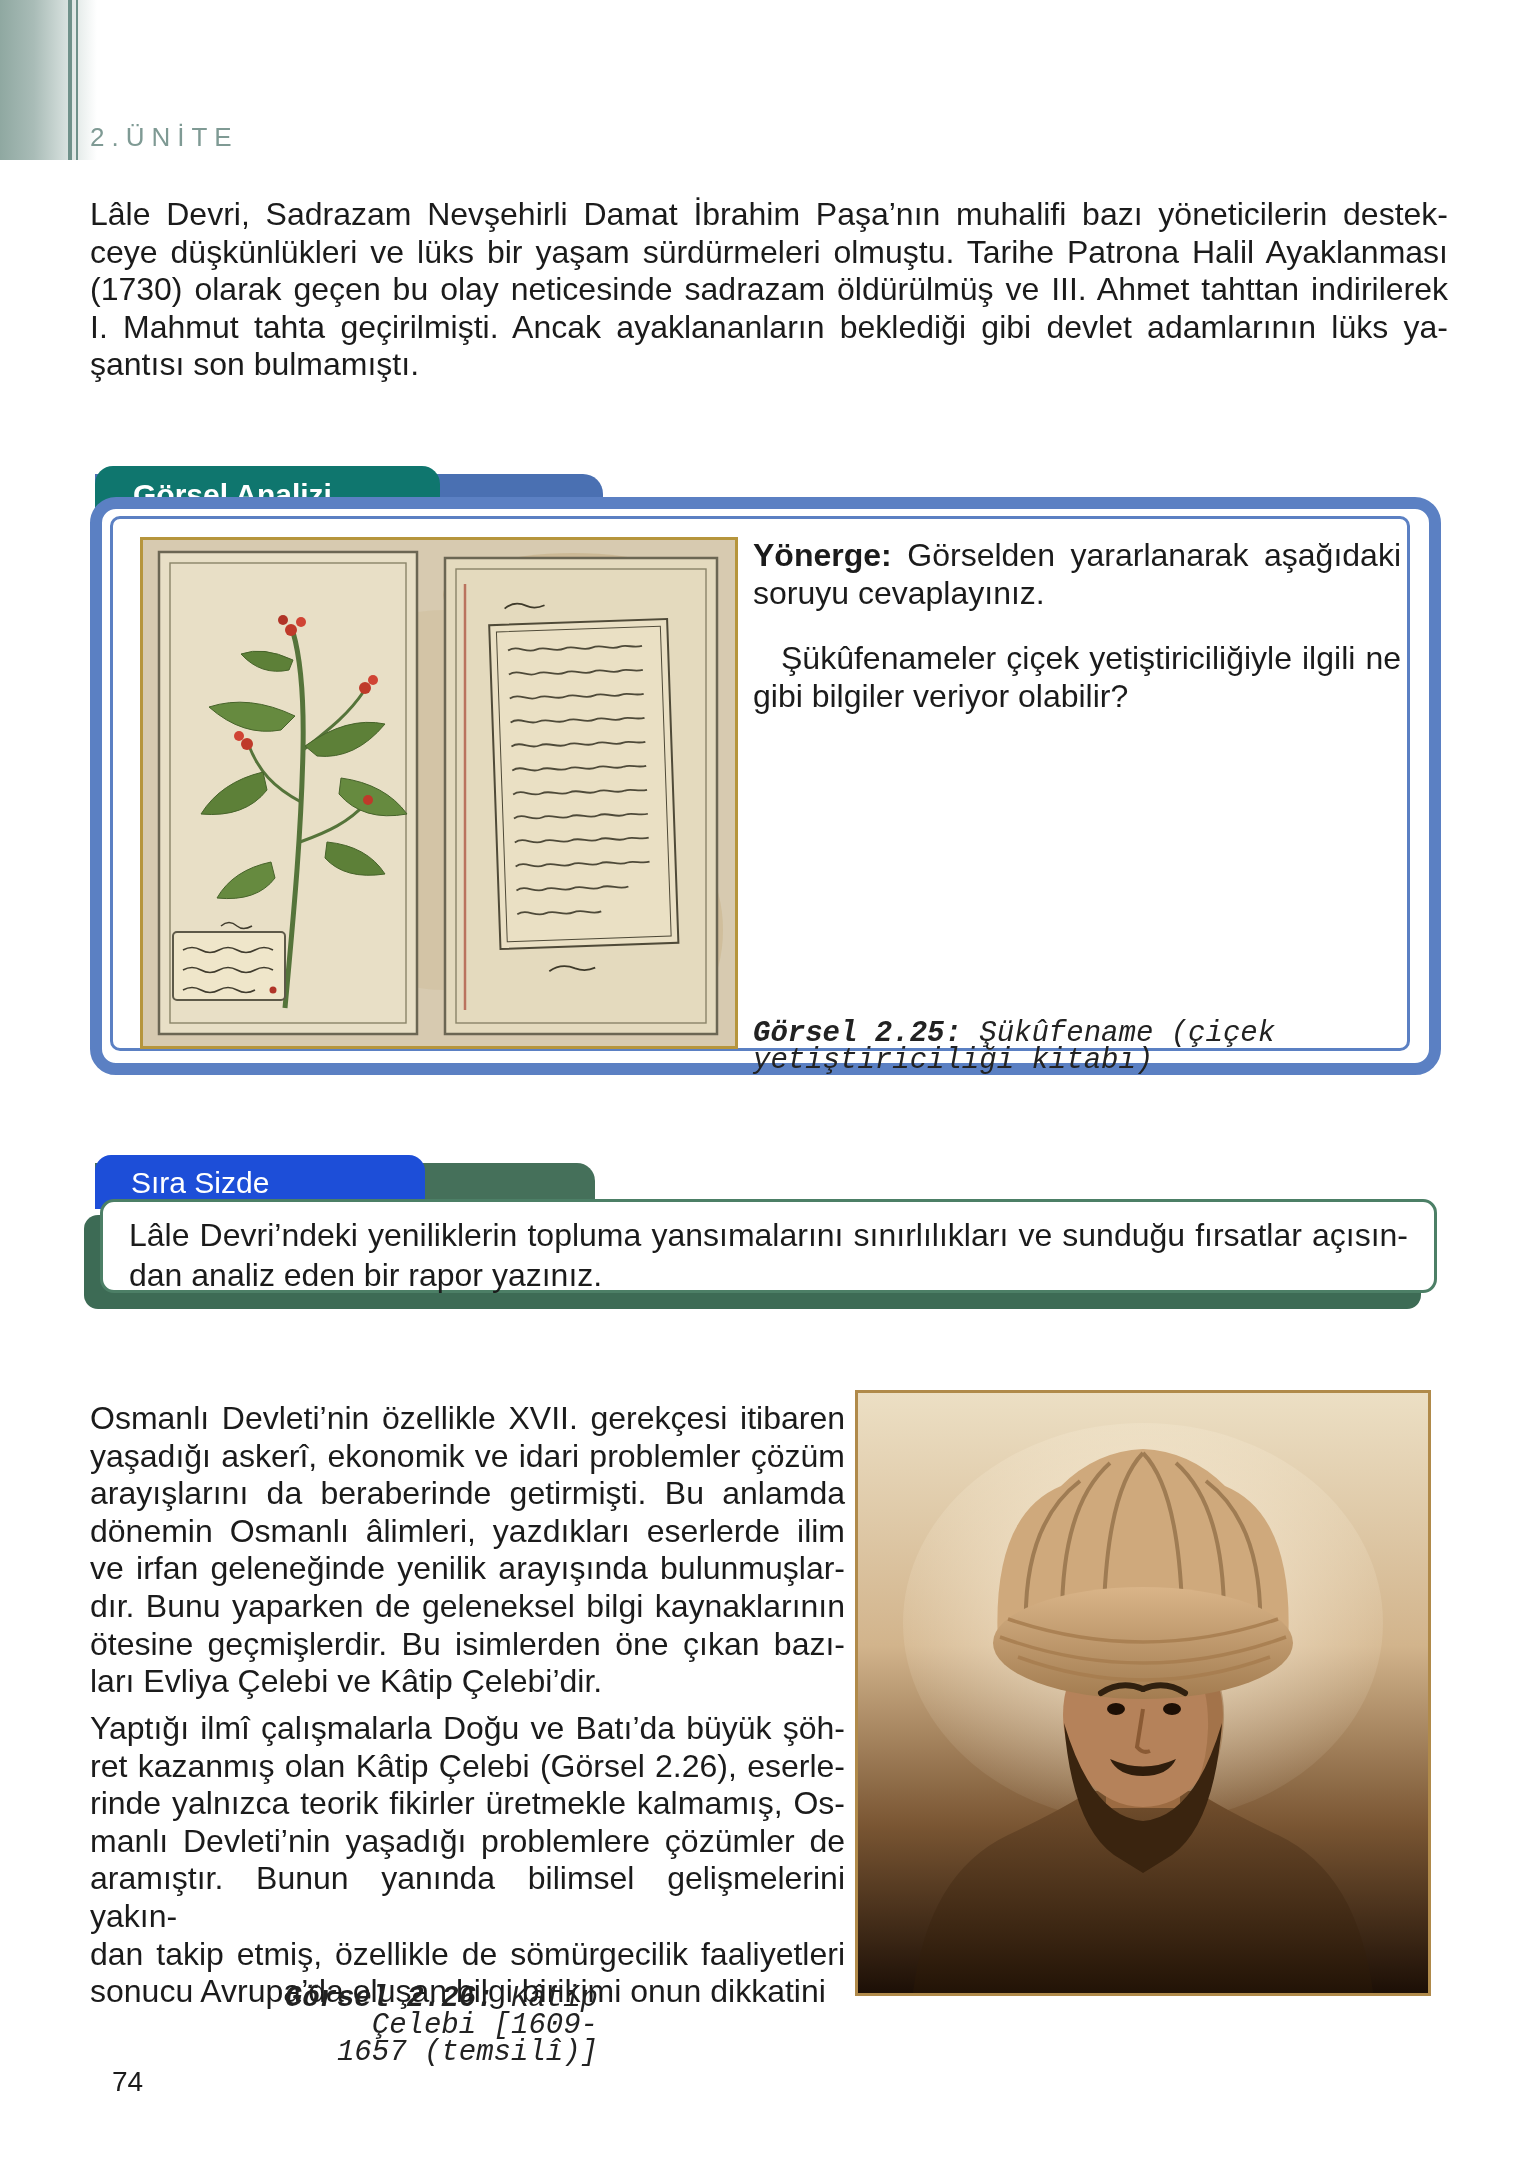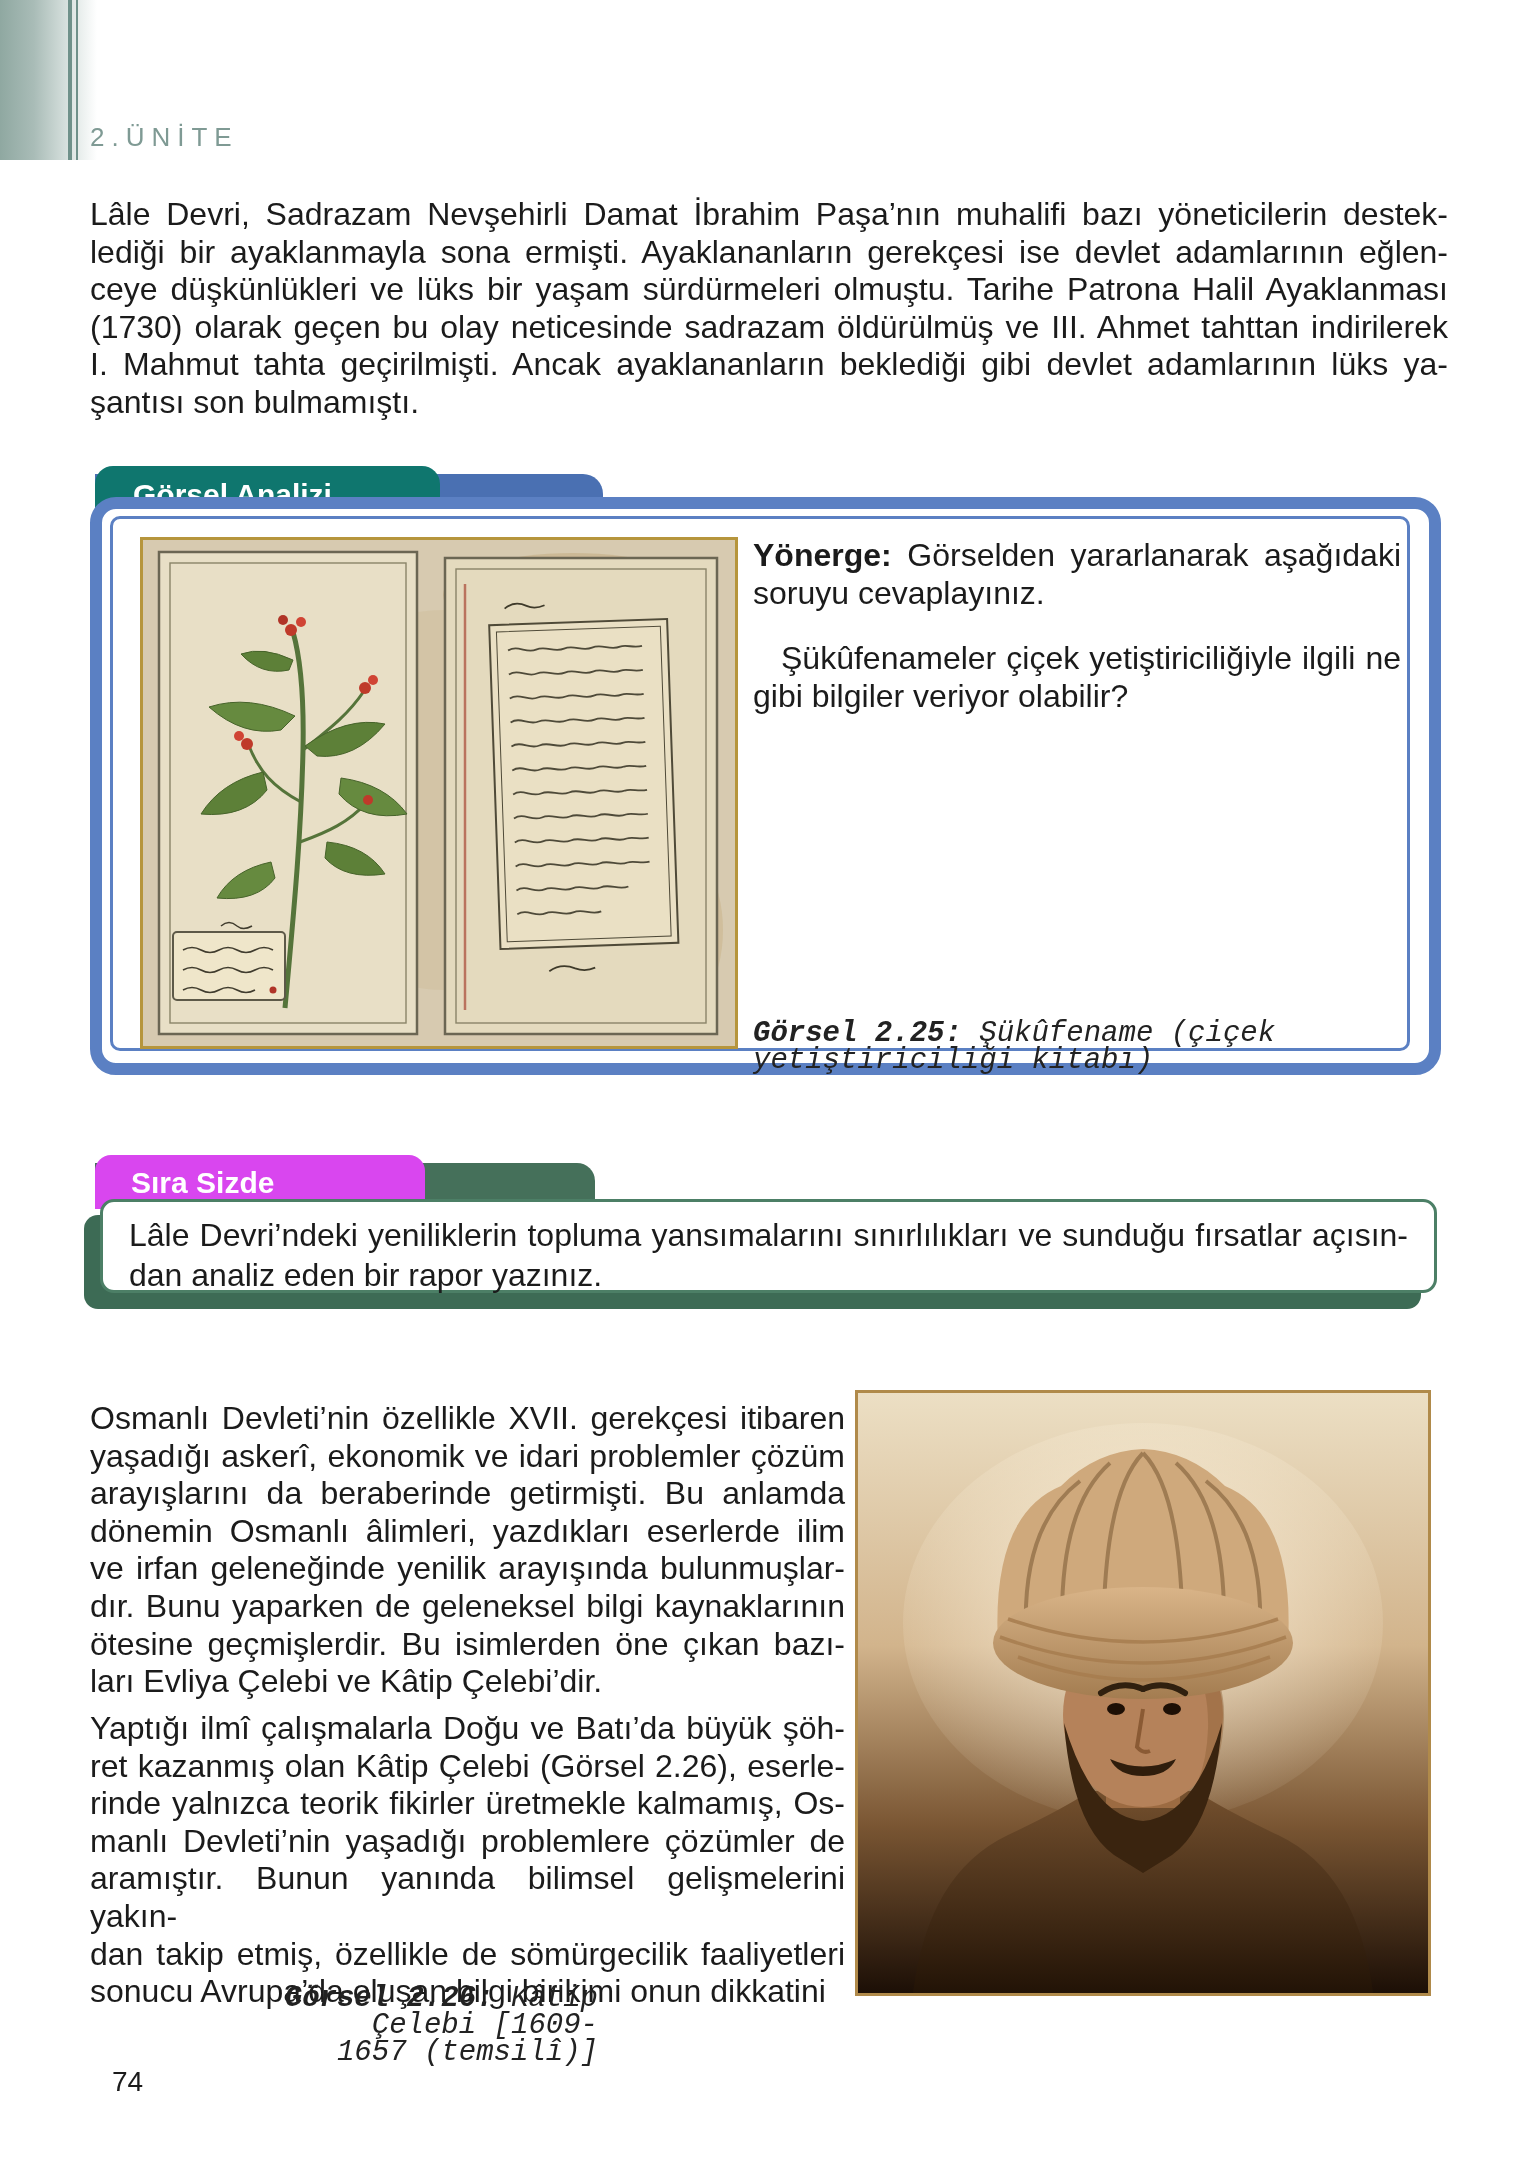--- a/index.html
+++ b/index.html
@@ -28,22 +28,22 @@
   .ms-frame{position:absolute;left:140px;top:537px;width:592px;height:506px;border:3px solid #b6953c;box-sizing:content-box;}
   .yonerge{position:absolute;left:753px;top:537px;width:648px;}
   .yonerge .q{margin-top:28px;margin-left:28px;}
   .b{font-weight:bold;}
   .caption{font-family:Liberation Mono, monospace;font-style:italic;font-size:29px;line-height:27px;color:#222;}
   .capb{font-weight:bold;}
   .cap25{position:absolute;left:753px;top:1020px;width:560px;}
   
   .ss-shadow{position:absolute;left:84px;top:1215px;width:1337px;height:94px;background:#3d6b55;border-radius:14px;}
   .ss-tab-back{position:absolute;left:95px;top:1163px;width:500px;height:46px;background:#45705a;border-radius:0 18px 0 0;}
-  .ss-tab{position:absolute;left:95px;top:1155px;width:330px;height:54px;background:#d946ef;
-    border-radius:16px 16px 0 0;color:#ffffff;font-size:30px;font-weight:bold;line-height:56px;padding-left:36px;box-sizing:border-box;}
+  .ss-tab{position:absolute;left:95px;top:1155px;width:330px;height:54px;background:#1d4ed8;
+    border-radius:16px 16px 0 0;color:#ffffff;font-size:30px;font-weight:normal;line-height:56px;padding-left:36px;box-sizing:border-box;}
   .ss-box{position:absolute;left:100px;top:1199px;width:1337px;height:94px;background:#ffffff;
     border:3px solid #4c7f66;border-radius:14px;box-sizing:border-box;padding:13px 26px 0 26px;line-height:40px;}
   
   .sec-heading{position:absolute;left:90px;top:1348px;width:760px;font-size:30px;font-weight:bold;}
   .col1{position:absolute;left:90px;top:1400px;width:755px;}
   .col2{position:absolute;left:90px;top:1710px;width:755px;}
   .cap26{position:absolute;left:250px;top:1985px;width:348px;text-align:right;}
   .portrait{position:absolute;left:855px;top:1390px;width:570px;height:600px;border:3px solid #b08a4a;box-sizing:content-box;}
   .portrait svg,.ms-frame svg{display:block;}
   .page-number{position:absolute;left:112px;top:2066px;font-size:28px;}
@@ -53,21 +53,20 @@
 
 <div class="page">
 
   <div class="unit-gradient"></div>
   <div class="rule rule1"></div>
   <div class="rule rule2"></div>
   <div class="unit-label">2.ÜNİTE</div>
 
   <div class="intro bodytext">
     <div class="jline">Lâle Devri, Sadrazam Nevşehirli Damat İbrahim Paşa’nın muhalifi bazı yöneticilerin destek-</div>
-    <div class="jline">lediği bir ayaklanmayla sona ermişti. Ayaklananların gerekçesi ise devlet adamlarının eğlen-</div>
     <div class="jline">ceye düşkünlükleri ve lüks bir yaşam sürdürmeleri olmuştu. Tarihe Patrona Halil Ayaklanması</div>
     <div class="jline">(1730) olarak geçen bu olay neticesinde sadrazam öldürülmüş ve III. Ahmet tahttan indirilerek</div>
     <div class="jline">I. Mahmut tahta geçirilmişti. Ancak ayaklananların beklediği gibi devlet adamlarının lüks ya-</div>
     <div class="lastline">şantısı son bulmamıştı.</div>
   </div>
 
   <div class="ga-tab-back"></div>
   <div class="ga-tab">
     <span>Görsel Analizi</span>
   </div>

